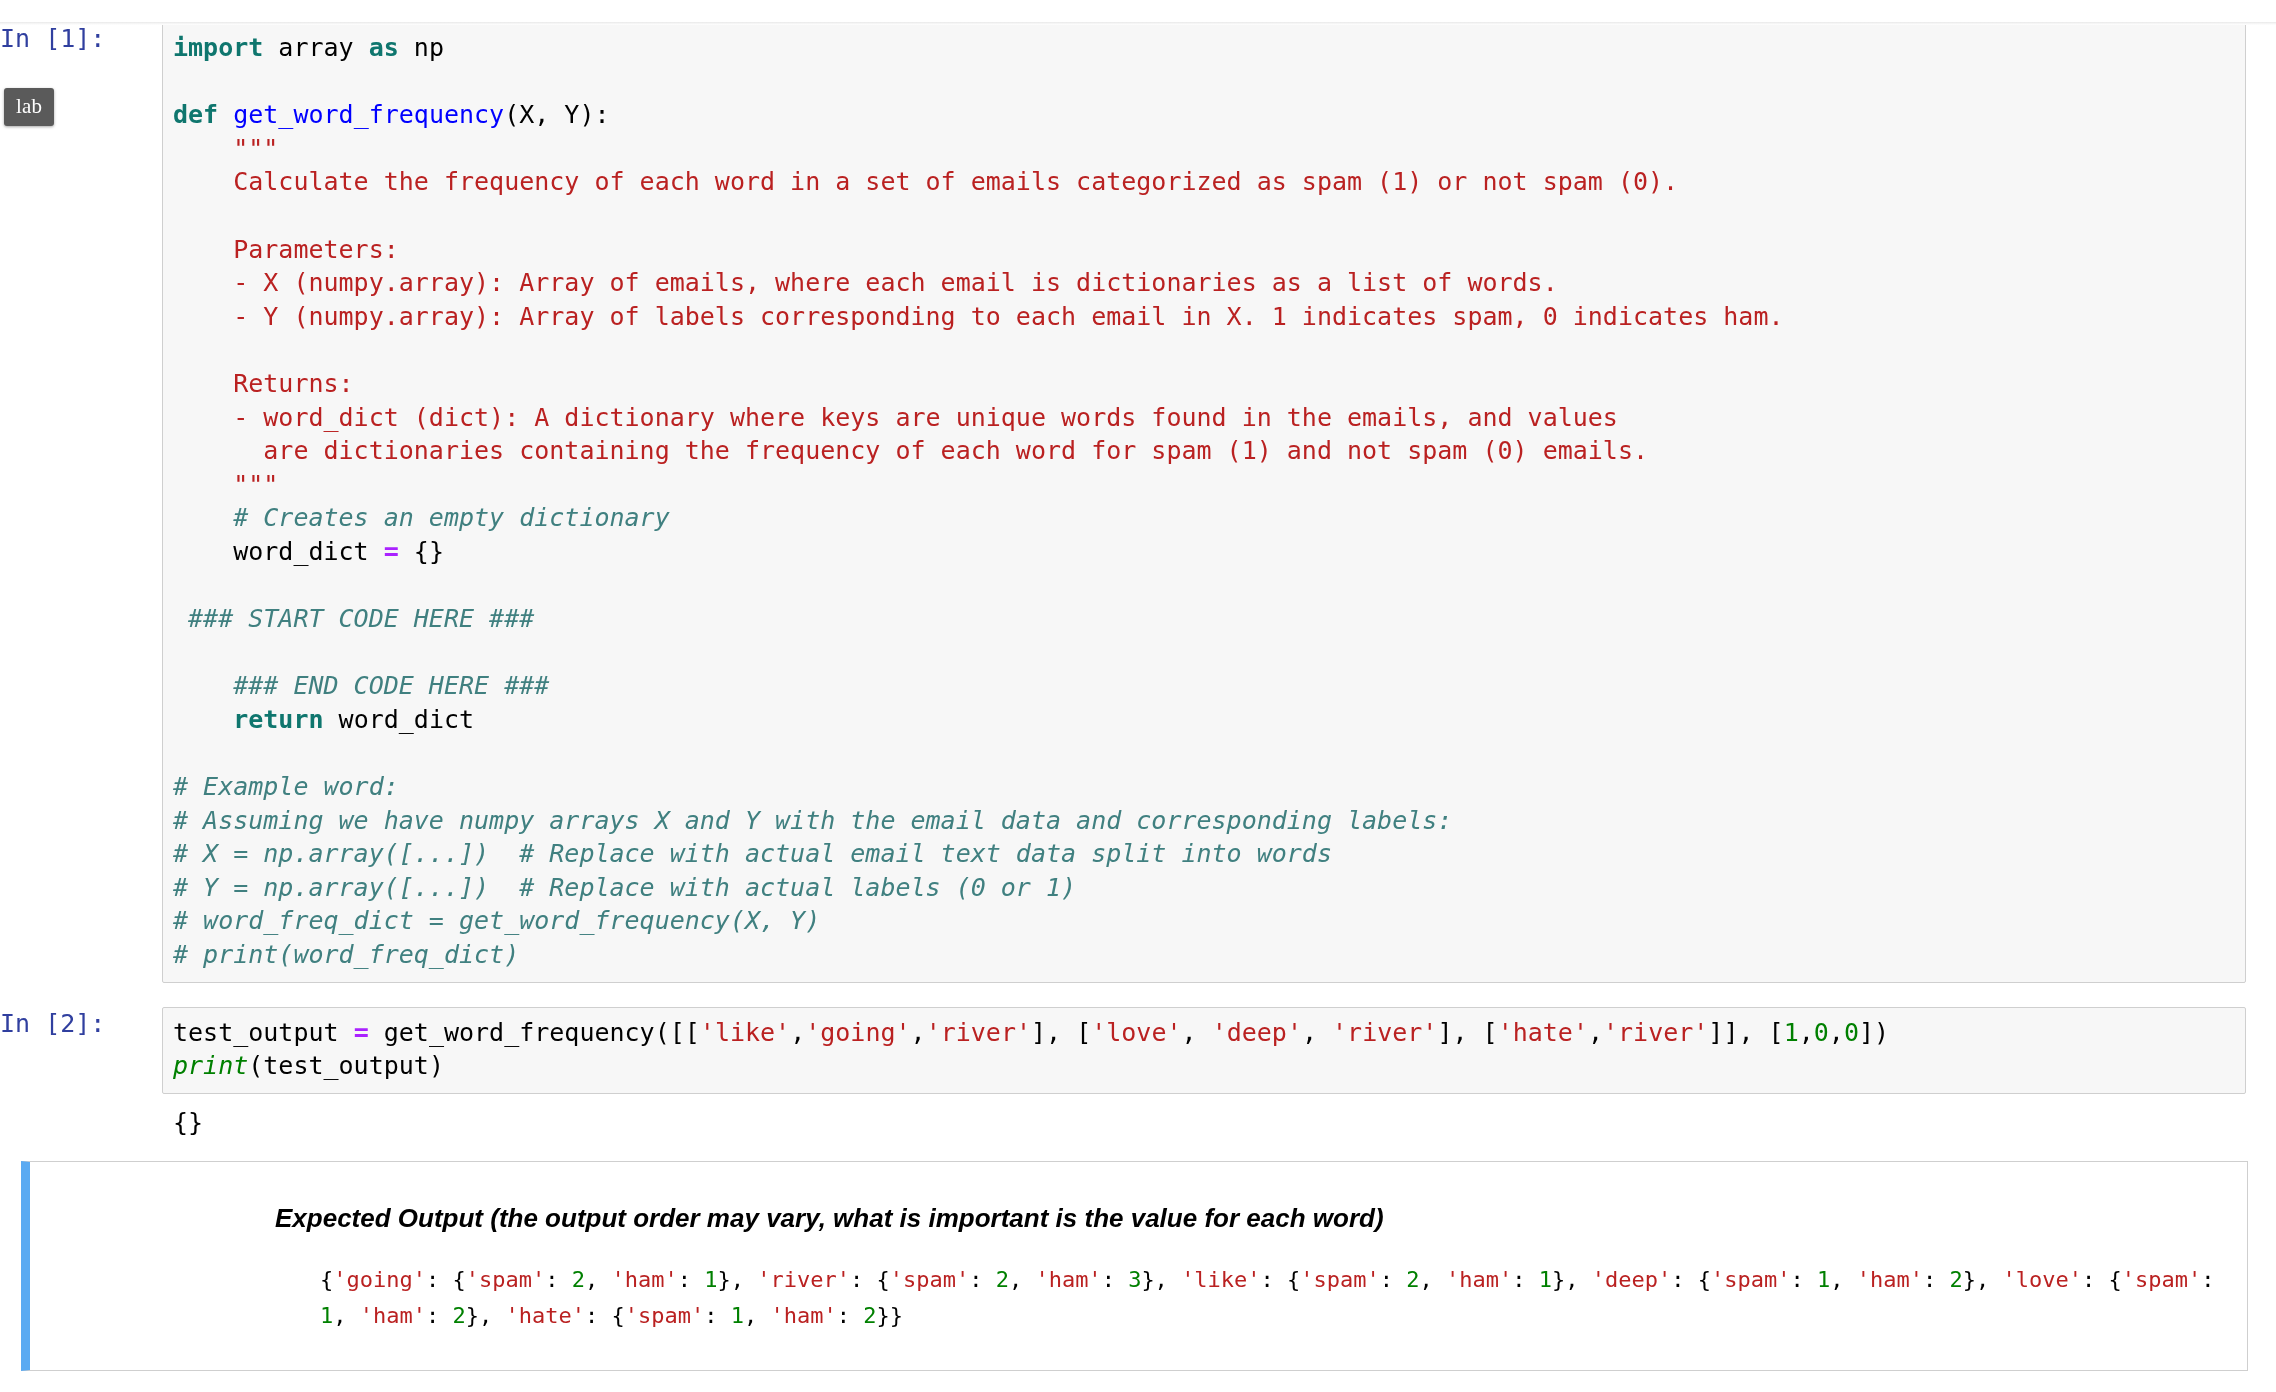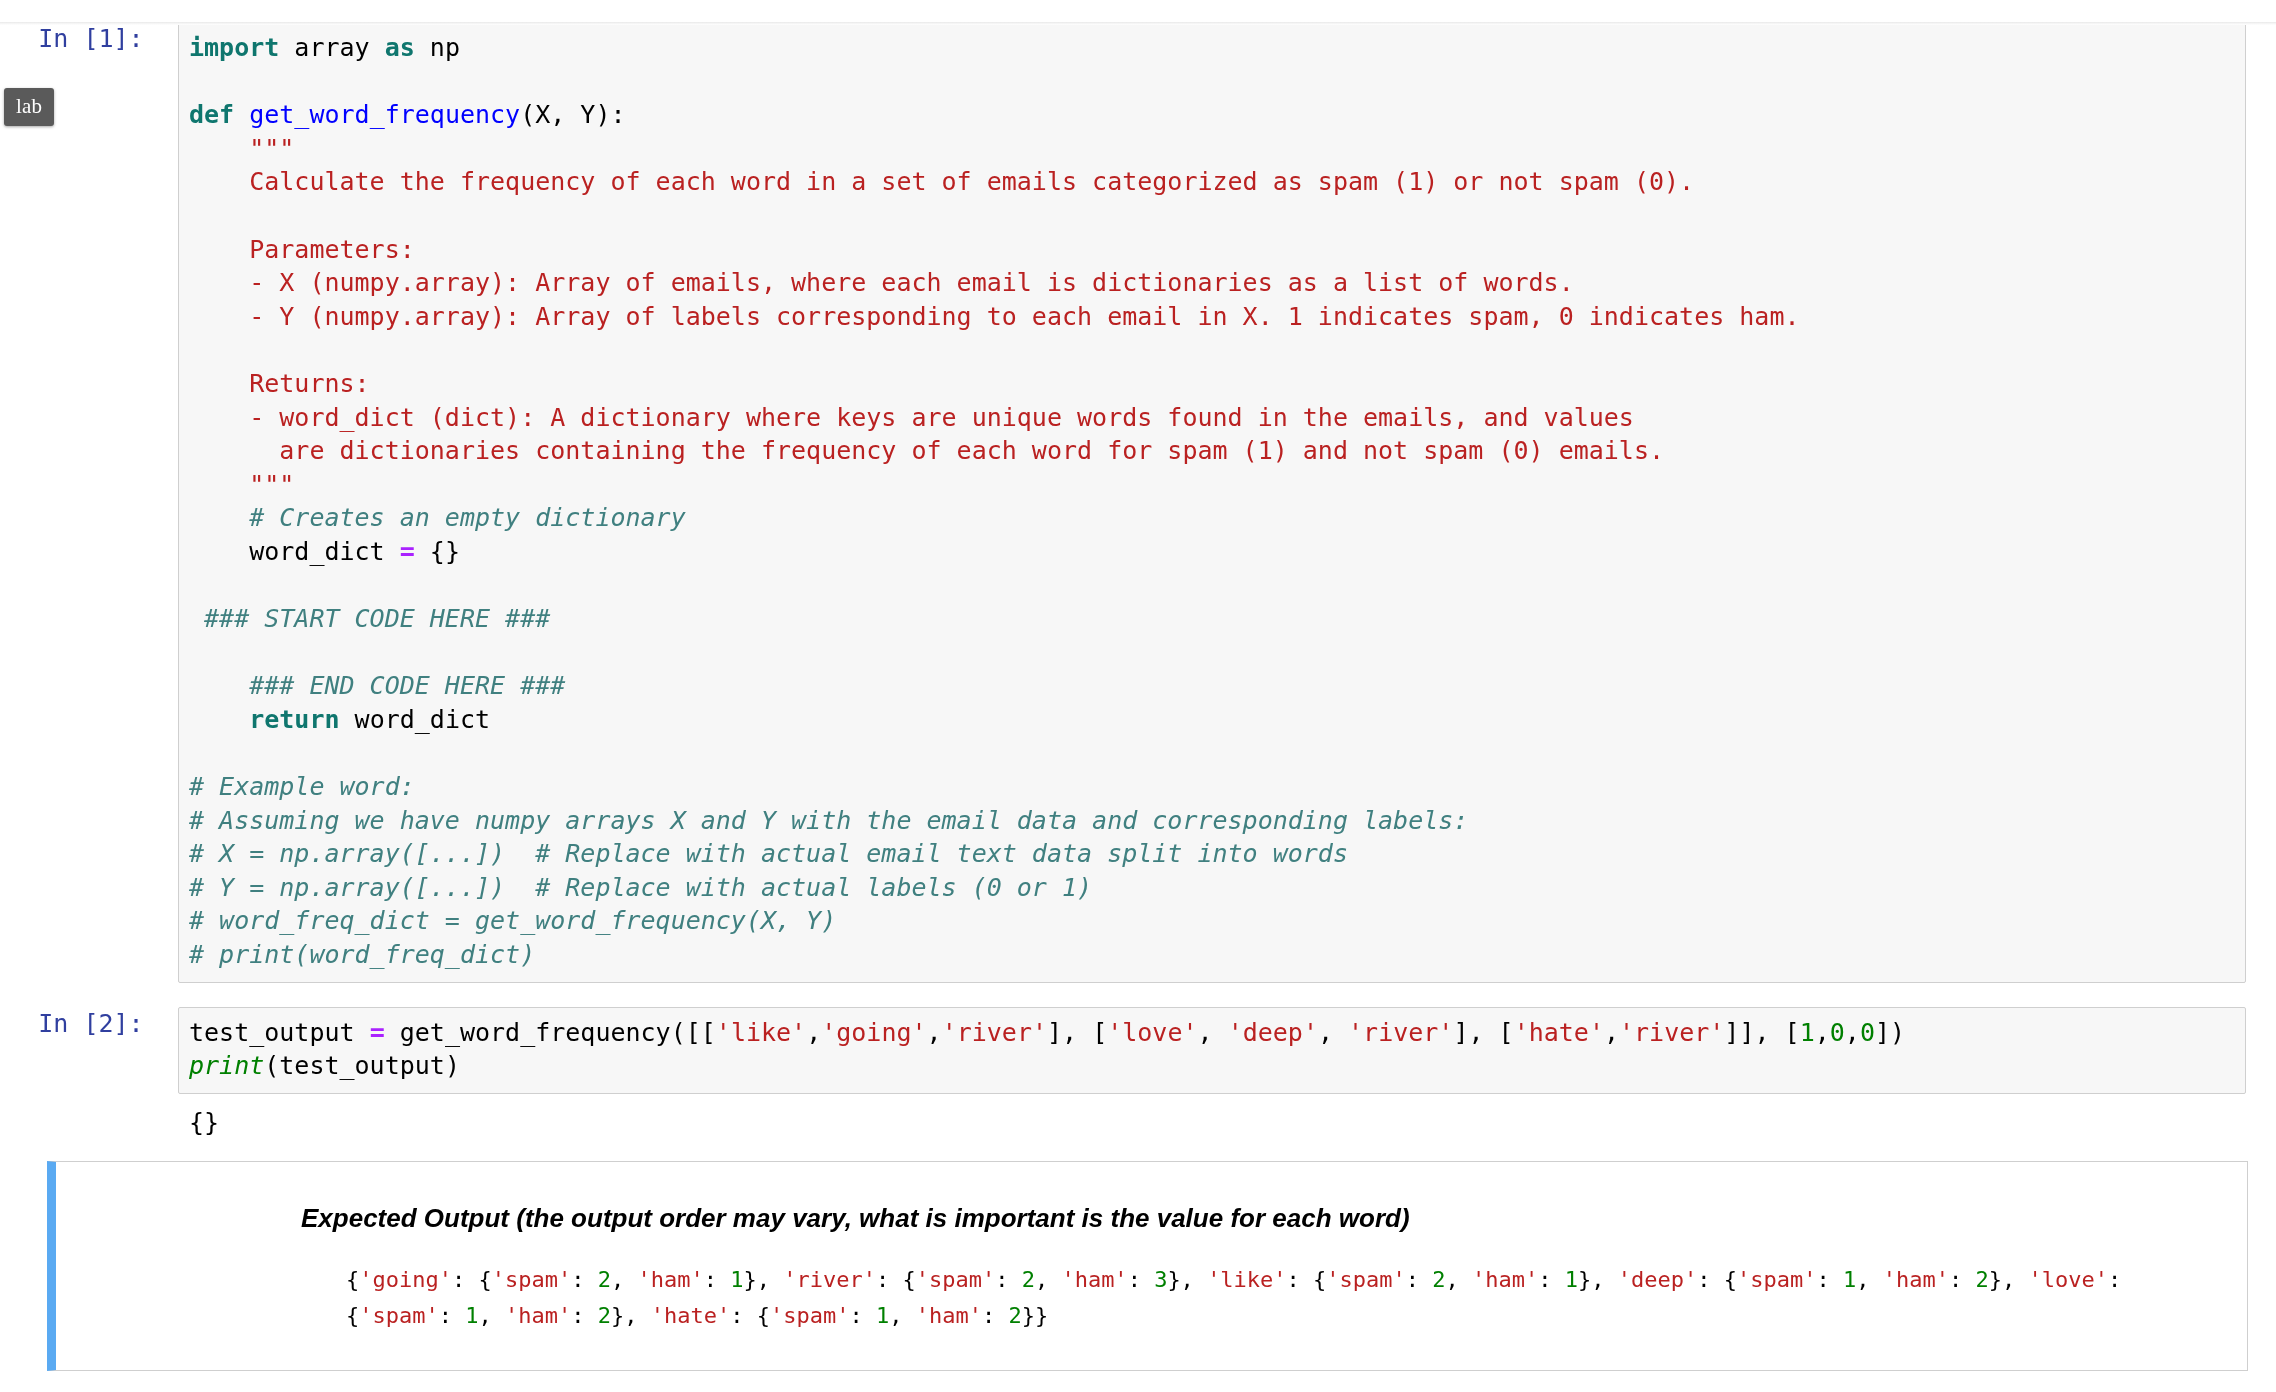--- a/index.html
+++ b/index.html
@@ -47,29 +47,28 @@
   
   .cell-row {
     display: flex;
     align-items: flex-start;
     padding: 0 30px 0 0;
   }
 
   .prompt {
     flex: 0 0 auto;
     width: 150px;
-    text-align: center;
+    text-align: left;
     padding-right: 12px;
     color: #303f9f;
     font-family: "DejaVu Sans Mono", monospace;
     font-size: 25px;
     line-height: 34px;
     white-space: pre;
     user-select: none;
-    padding-left: 16px;
   }
 
   .cell-body { flex: 1 1 auto; min-width: 0; }
 
   .input-area {
     background: #f7f7f7;
     border: 1px solid #cfcfcf;
     border-radius: 2px;
     padding: 8px 10px 10px 10px;
     box-sizing: border-box;
@@ -104,21 +103,21 @@
     margin: 0;
     font-family: "DejaVu Sans Mono", monospace;
     font-size: 25px;
     line-height: 33.6px;
     color: #000000;
     white-space: pre-wrap;
   }
 
   
   .md-cell {
-    margin: 22px 28px 0 47px;
+    margin: 22px 28px 0 21px;
     border: 1px solid #cfcfcf;
     border-left: 9px solid #5aaaf2;
     background: #ffffff;
     box-sizing: border-box;
     padding: 40px 0 28px 0;
     min-height: 210px;
   }
   .md-inner { padding-left: 245px; padding-right: 30px; }
 
   .md-heading {

